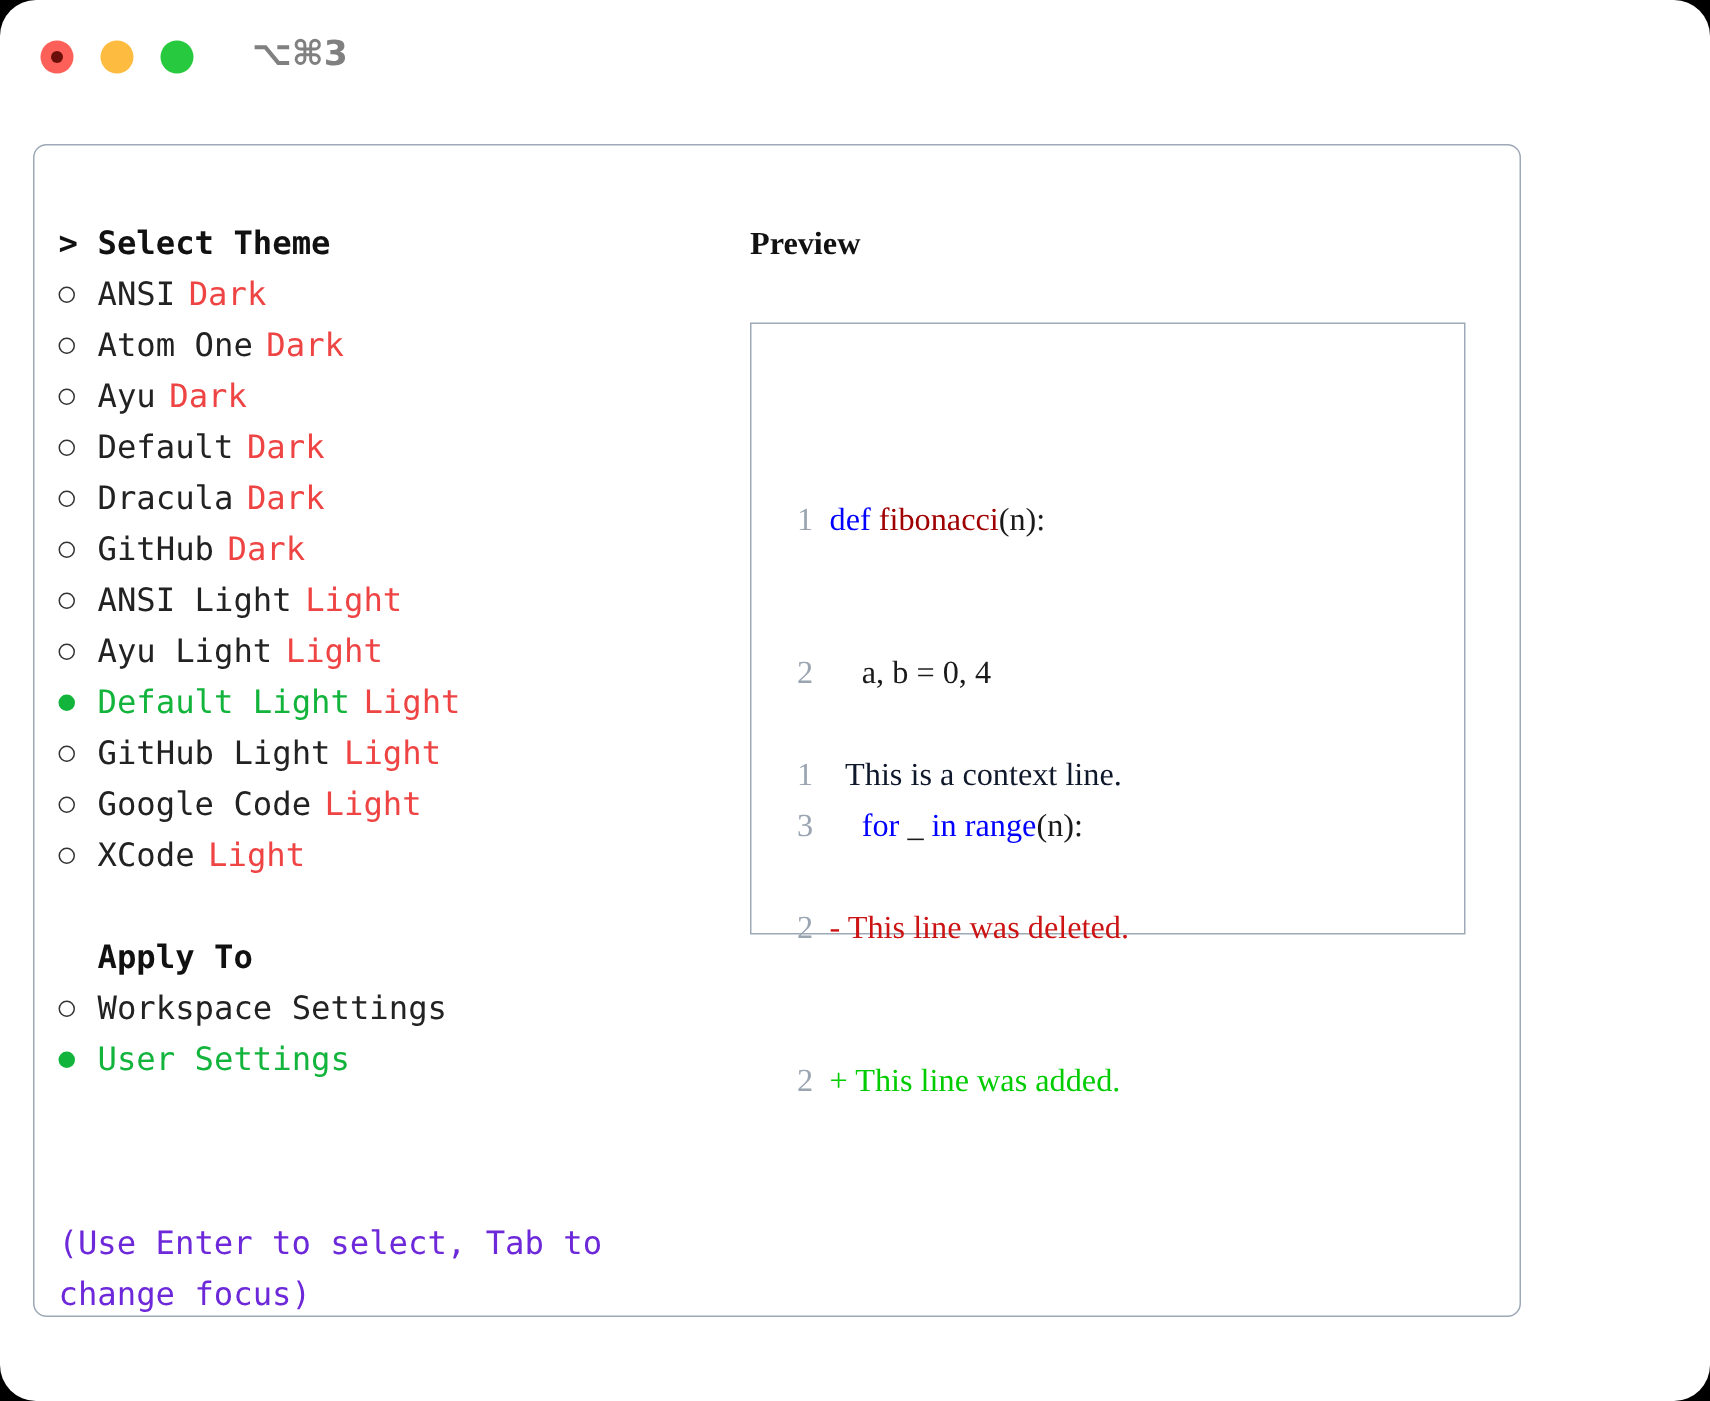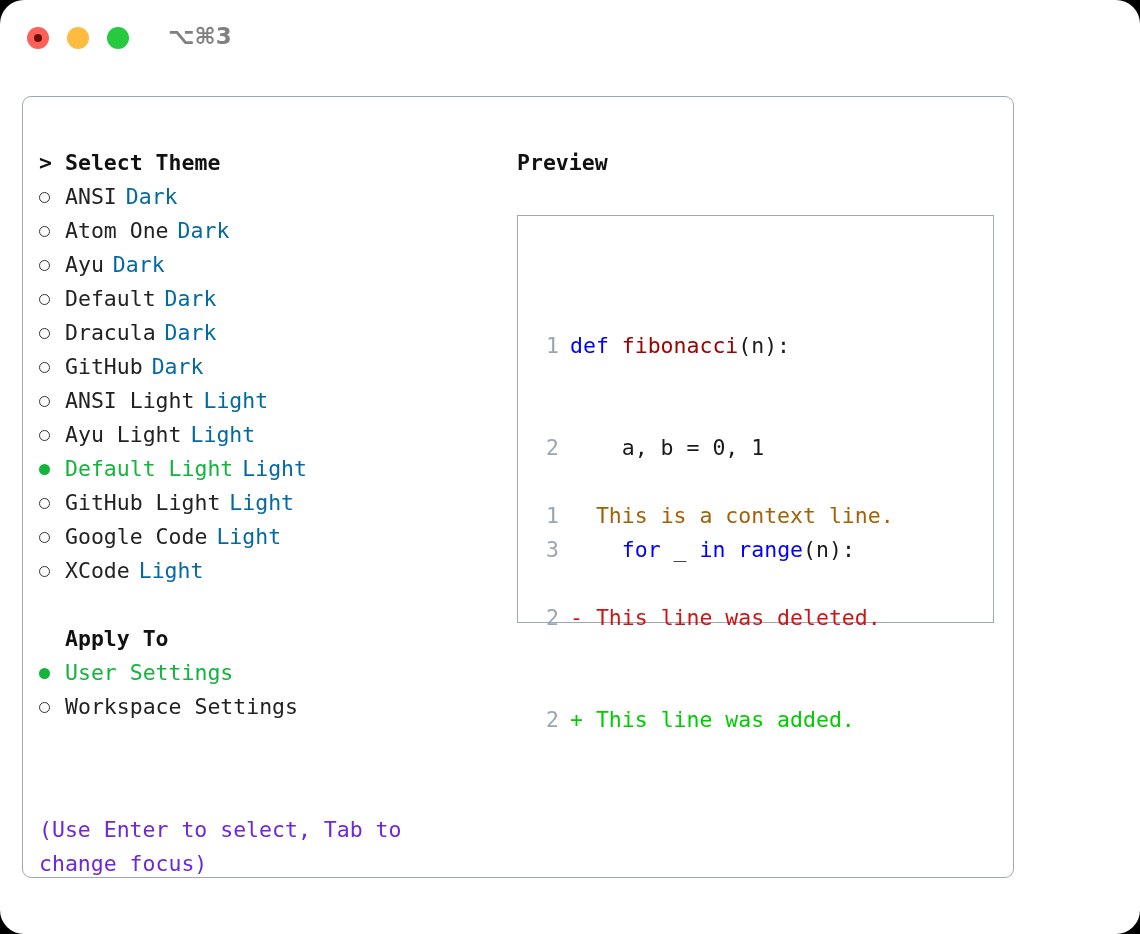--- a/index.html
+++ b/index.html
@@ -125,42 +125,43 @@
     background: transparent;
   }
   .bullet-dot.filled {
     background: #12b43c;
     border: none;
   }
 
   .label { color: #222222; text-align: center; }
   .row.selected .label { color: #12b43c; }
   .tag {
-    color: #0369a1;
+    color: #ef4444;
     margin-left: 9px;
   }
 
   .spacer-sm { height: 34px; }
 
   .hint {
     position: absolute;
     left: 16px;
     top: 716px;
     width: 420px;
     font-size: 21.5px;
     line-height: 34px;
     color: #6d28d9;
   }
 
   
   .right-col {
     position: absolute;
-    left: 494px;
+    left: 477px;
     top: 48px;
     width: 500px;
+    font-family: Liberation Serif, serif;
   }
   .preview-title {
     font-size: 21.5px;
     font-weight: bold;
     color: #111111;
     height: 34px;
     display: flex;
     align-items: center;
   }
   .preview-box {
@@ -194,21 +195,21 @@
   .plain { color: #1a1a1a; }
 
   .diff-area {
     position: absolute;
     left: 19px;
     top: 215px;
     font-size: 21.5px;
     line-height: 34px;
     white-space: pre;
   }
-  .ctx { color: #a16207; }
+  .ctx { color: #0f172a; }
   .del { color: #cc1414; }
   .add { color: #00cc00; }
 </style>
 </head>
 <body>
 
 <div class="window">
 
   <div class="titlebar">
     <div class="lights">
@@ -274,39 +275,39 @@
       <div class="row">
         <span class="marker"><span class="bullet-dot hollow"></span></span><span class="label">XCode</span><span class="tag">Light</span>
       </div>
 
       <div class="spacer-sm"></div>
 
       <div class="row head-row">
         <span class="marker"></span><span>Apply To</span>
       </div>
 
+      <div class="row">
+        <span class="marker"><span class="bullet-dot hollow"></span></span><span class="label">Workspace Settings</span>
+      </div>
+
       <div class="row selected">
         <span class="marker"><span class="bullet-dot filled"></span></span><span class="label">User Settings</span>
       </div>
-
-      <div class="row">
-        <span class="marker"><span class="bullet-dot hollow"></span></span><span class="label">Workspace Settings</span>
-      </div>
     </div>
 
     <div class="hint">(Use Enter to select, Tab to change focus)</div>
 
     <div class="right-col">
       <div class="preview-title">Preview</div>
 
       <div class="preview-box">
 
         <div class="code-area">
           <span class="code-line"><span class="ln">1</span><span class="kw">def </span><span class="fn">fibonacci</span><span class="plain">(n):</span></span>
-          <span class="code-line"><span class="ln">2</span><span class="plain">    a, b = 0, 1</span></span>
+          <span class="code-line"><span class="ln">2</span><span class="plain">    a, b = 0, 4</span></span>
           <span class="code-line"><span class="ln">3</span><span class="plain">    </span><span class="kw">for</span><span class="plain"> _ </span><span class="kw">in</span><span class="plain"> </span><span class="kw">range</span><span class="plain">(n):</span></span>
         </div>
 
         <div class="diff-area">
           <span class="code-line"><span class="ln">1</span><span class="ctx"> </span><span class="ctx"> <span>This is a context line.</span></span></span>
           <span class="code-line"><span class="ln">2</span><span class="del">-</span><span class="del"> <span>This line was deleted.</span></span></span>
           <span class="code-line"><span class="ln">2</span><span class="add">+</span><span class="add"> <span>This line was added.</span></span></span>
         </div>
 
       </div>

